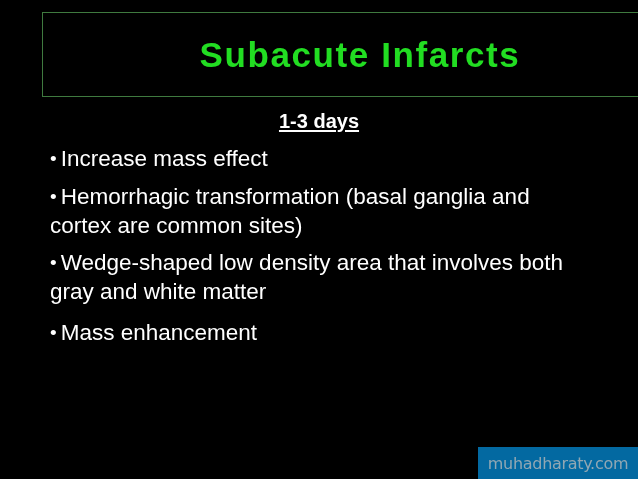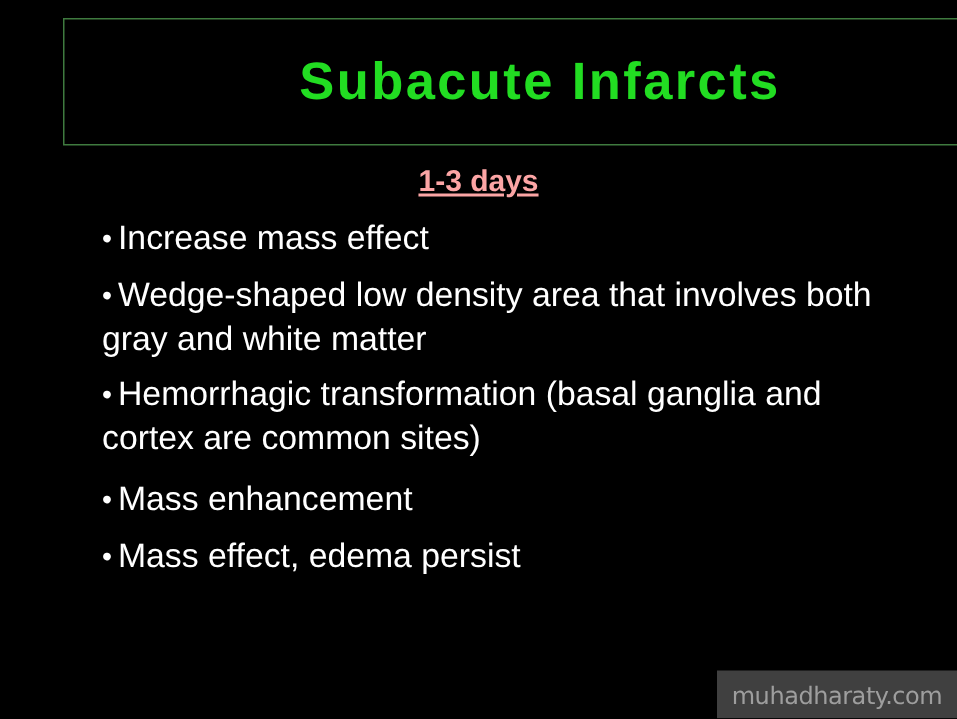--- a/index.html
+++ b/index.html
@@ -44,56 +44,56 @@
   
   .body-block {
     position: absolute;
     left: 0;
     top: 104px;
     width: 638px;
   }
 
   .section-heading {
     text-align: center;
-    color: #fca5a5;
+    color: #ffffff;
     font-size: 20px;
     font-weight: bold;
     line-height: 1.1;
     margin: 0 0 0 0;
     padding: 6px 0 4px 0;
   }
   .section-heading span {
     text-decoration: underline;
     text-underline-offset: 2px;
   }
 
   .bullet {
     color: #ffffff;
     font-size: 22.5px;
     line-height: 1.28;
     margin: 0;
-    padding: 9px 44px 0 68px;
+    padding: 9px 44px 0 50px;
     text-align: left;
   }
   .bullet .dot {
     font-size: 19px;
     vertical-align: 1px;
     padding-right: 4px;
   }
 
   .spacer-1 { height: 3px; }
 
   
   .watermark {
     position: absolute;
     left: 478px;
     top: 447px;
     width: 160px;
     height: 32px;
-    background: #404040;
+    background: #0369a1;
     display: flex;
     align-items: center;
     justify-content: center;
     overflow: hidden;
   }
   .watermark-text {
     color: #b9b9b9;
     font-size: 16px;
     letter-spacing: -0.3px;
     opacity: 0.78;
@@ -114,37 +114,34 @@
 
     <div class="section-heading">
       <span>1-3 days</span>
     </div>
 
     <div class="bullet">
       <span class="dot">•</span><span>Increase mass effect</span>
     </div>
 
     <div class="bullet">
-      <span class="dot">•</span><span>Wedge-shaped low density area that involves both gray and white matter</span>
+      <span class="dot">•</span><span>Hemorrhagic transformation (basal ganglia and cortex are common sites)</span>
     </div>
 
     <div class="bullet">
-      <span class="dot">•</span><span>Hemorrhagic transformation (basal ganglia and cortex are common sites)</span>
+      <span class="dot">•</span><span>Wedge-shaped low density area that involves both gray and white matter</span>
     </div>
 
     <div class="spacer-1"></div>
 
 
     <div class="bullet">
       <span class="dot">•</span><span>Mass enhancement</span>
     </div>
 
-    <div class="bullet">
-      <span class="dot">•</span><span>Mass effect, edema persist</span>
-    </div>
 
   </div>
 
   <div class="watermark">
     <span class="watermark-text">muhadharaty.com</span>
   </div>
 
 </div>
 
 </body></html>

